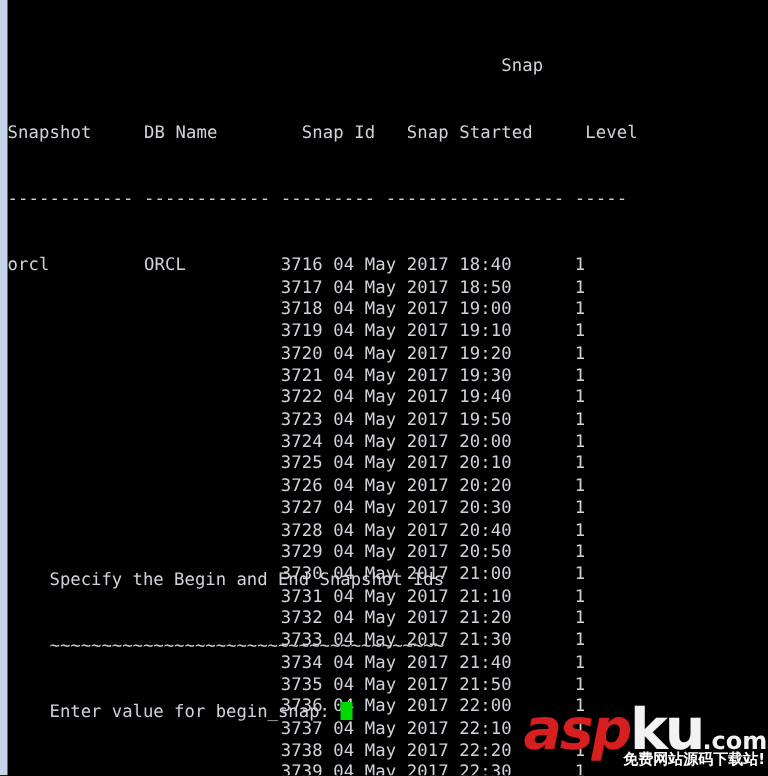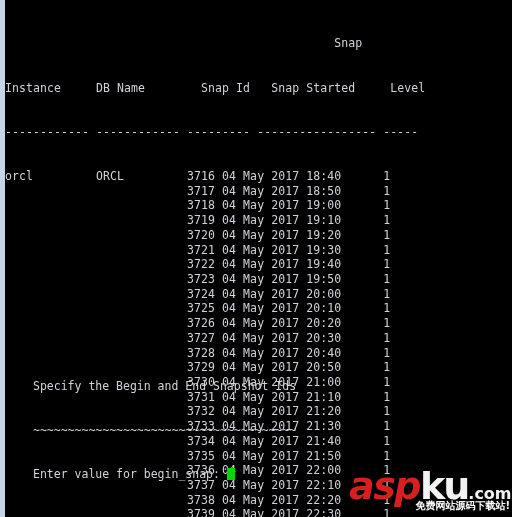--- a/index.html
+++ b/index.html
@@ -108,21 +108,21 @@
 </style>
 </head>
 <body>
 
 <div id="screen">
 
   <div id="left-strip"></div>
 
   <div id="term">
     <span class="line">                                               Snap</span>
-    <span class="line">Instance     DB Name        Snap Id   Snap Started     Level</span>
+    <span class="line">Snapshot     DB Name        Snap Id   Snap Started     Level</span>
     <span class="line">------------ ------------ --------- ----------------- -----</span>
     <div id="rows"><span class="line">orcl         ORCL         3716 04 May 2017 18:40      1</span><span class="line">                          3717 04 May 2017 18:50      1</span><span class="line">                          3718 04 May 2017 19:00      1</span><span class="line">                          3719 04 May 2017 19:10      1</span><span class="line">                          3720 04 May 2017 19:20      1</span><span class="line">                          3721 04 May 2017 19:30      1</span><span class="line">                          3722 04 May 2017 19:40      1</span><span class="line">                          3723 04 May 2017 19:50      1</span><span class="line">                          3724 04 May 2017 20:00      1</span><span class="line">                          3725 04 May 2017 20:10      1</span><span class="line">                          3726 04 May 2017 20:20      1</span><span class="line">                          3727 04 May 2017 20:30      1</span><span class="line">                          3728 04 May 2017 20:40      1</span><span class="line">                          3729 04 May 2017 20:50      1</span><span class="line">                          3730 04 May 2017 21:00      1</span><span class="line">                          3731 04 May 2017 21:10      1</span><span class="line">                          3732 04 May 2017 21:20      1</span><span class="line">                          3733 04 May 2017 21:30      1</span><span class="line">                          3734 04 May 2017 21:40      1</span><span class="line">                          3735 04 May 2017 21:50      1</span><span class="line">                          3736 04 May 2017 22:00      1</span><span class="line">                          3737 04 May 2017 22:10      1</span><span class="line">                          3738 04 May 2017 22:20      1</span><span class="line">                          3739 04 May 2017 22:30      1</span></div>
   </div>
 
   <div id="bottom-block">
     <span class="line">Specify the Begin and End Snapshot Ids</span>
     <span class="line">~~~~~~~~~~~~~~~~~~~~~~~~~~~~~~~~~~~~~~</span>
     <span class="line"><span>Enter value for begin_snap:</span><span> </span><span></span><span class="cursor"></span></span>
   </div>
 

